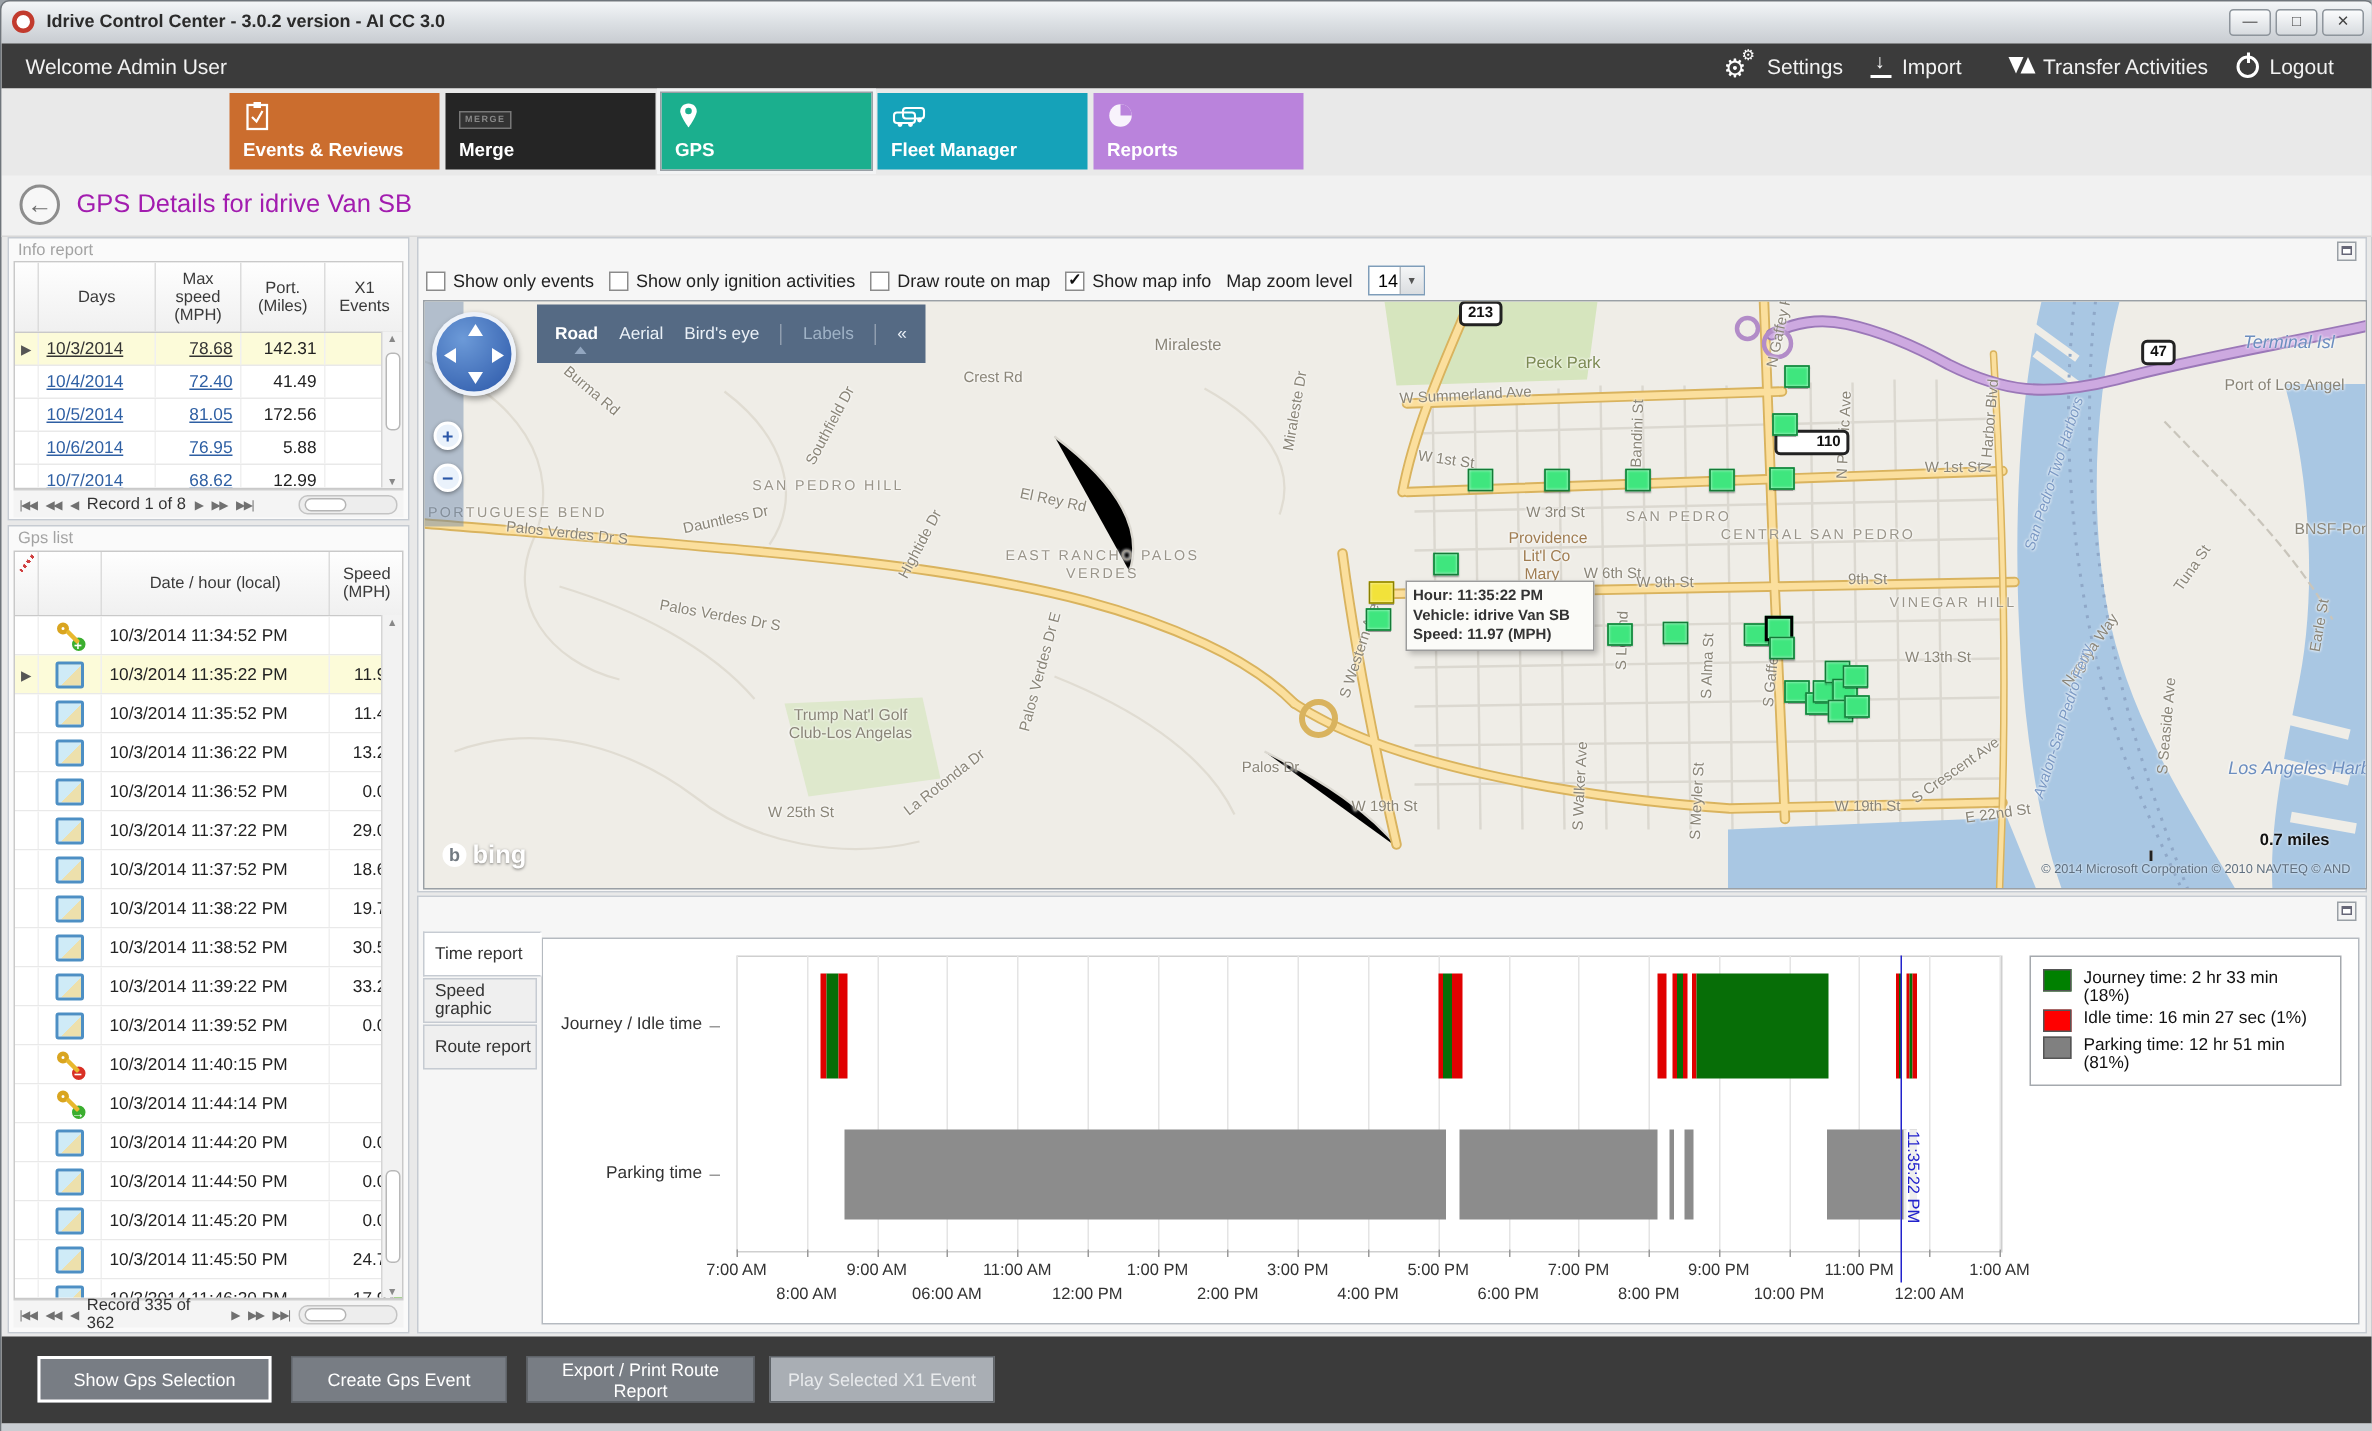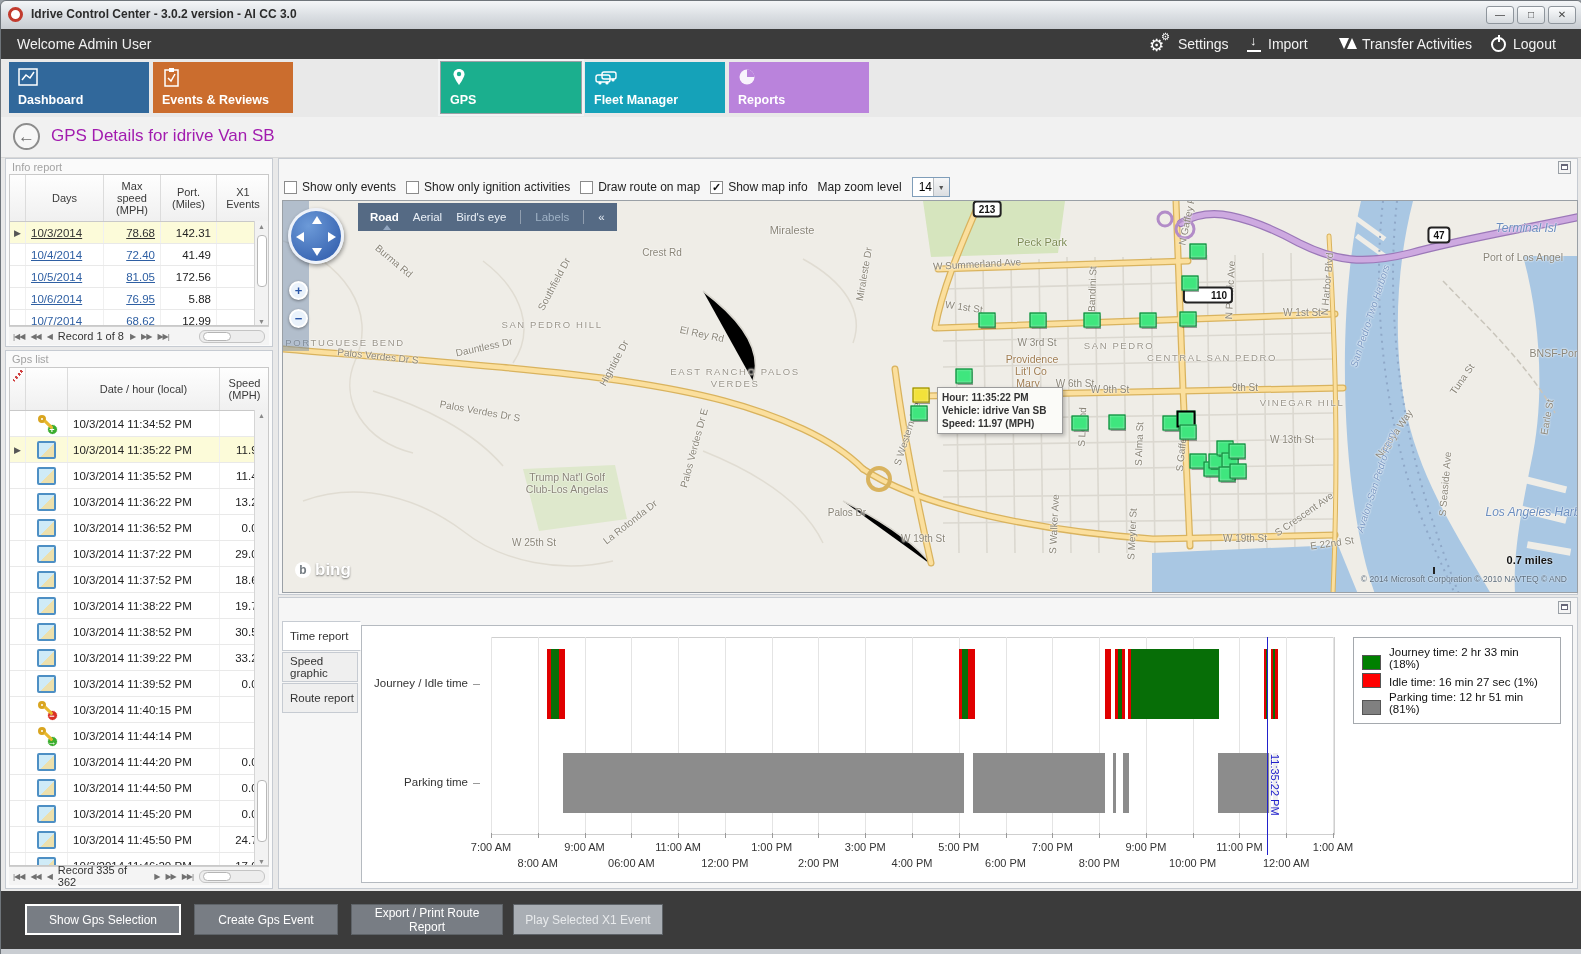--- a/index.html
+++ b/index.html
@@ -68,21 +68,21 @@
   .ic-key::after{content:"";position:absolute;left:6px;top:9px;width:11px;height:3px;background:#E8B82E;transform:rotate(45deg);border-radius:1px;}
   .bdg{position:absolute;right:-1px;bottom:-1px;width:11px;height:11px;border-radius:50%;color:#fff;font-size:9px;font-weight:bold;line-height:11px;text-align:center;border:1px solid #fff;box-sizing:border-box;}
   .bdg.on,.bdg.run{background:#3BAE2F;}
   .bdg.off{background:#D93025;}
   
   .cb{width:13px;height:13px;border:1px solid #8b8b8b;background:#fff;display:inline-block;box-sizing:border-box;font-size:11px;line-height:11px;text-align:center;color:#111;font-weight:bold;}
   .cbrow-item{display:flex;align-items:center;gap:5px;font-size:12px;color:#222;}
   .zoomsel{width:38px;height:20px;border:1px solid #7F9DB9;background:#fff;font-size:12px;display:flex;align-items:center;justify-content:space-between;padding-left:6px;box-sizing:border-box;}
   .zoomsel .da{width:15px;height:18px;background:linear-gradient(#F5F6F7,#DADDE0);border-left:1px solid #B8BCC0;font-size:7px;color:#555;display:flex;align-items:center;justify-content:center;}
   #map{left:281px;top:199px;width:1296px;height:393px;overflow:hidden;border:1px solid #9AA0A6;background:#EFEDE7;box-sizing:border-box;}
-  .maptoolbar{left:75px;top:2px;height:28px;background:rgba(64,88,118,0.88);color:#EAF0F7;display:flex;align-items:center;font-size:11.5px;gap:14px;padding:0 12px;}
+  .maptoolbar{left:75px;top:2px;height:39px;background:rgba(64,88,118,0.88);color:#EAF0F7;display:flex;align-items:center;font-size:11.5px;gap:14px;padding:0 12px;}
   .maptoolbar .act{font-weight:bold;color:#fff;position:relative;}
   .maptoolbar .act::after{content:"";position:absolute;left:45%;bottom:-7px;border-left:4px solid transparent;border-right:4px solid transparent;border-bottom:5px solid rgba(150,170,195,0.95);}
   .maptoolbar .dis{color:#9FB2C6;}
   .maptoolbar .sep{width:1px;height:14px;background:rgba(255,255,255,0.35);}
   .navstrip-map{left:0;top:0;width:26px;height:150px;background:rgba(104,134,170,0.45);}
   .compass{left:5px;top:7px;width:56px;height:56px;border-radius:50%;background:radial-gradient(circle at 35% 30%,#6C9AD8,#2B57A8);border:3px solid rgba(255,255,255,0.9);box-shadow:1px 2px 4px rgba(0,0,0,0.4);box-sizing:border-box;}
   .compass i{position:absolute;width:0;height:0;}
   .compass .n{left:21px;top:5px;border-left:5px solid transparent;border-right:5px solid transparent;border-bottom:8px solid #fff;}
   .compass .s{left:21px;bottom:5px;border-left:5px solid transparent;border-right:5px solid transparent;border-top:8px solid #fff;}
   .compass .w{left:5px;top:21px;border-top:5px solid transparent;border-bottom:5px solid transparent;border-right:8px solid #fff;}
@@ -116,21 +116,21 @@
   .plotborder{position:absolute;border:1px solid #CFCFCF;}
   .grid{position:absolute;width:1px;background:#E4E4E4;}
   .tick{position:absolute;width:1px;height:5px;background:#9a9a9a;}
   .ticklbl{position:absolute;width:70px;text-align:center;font-size:11px;color:#333;}
   .bar{position:absolute;}
   .rowlbl{position:absolute;width:95px;text-align:right;font-size:11.5px;color:#333;}
   .rowtick{position:absolute;width:7px;height:1px;background:#999;}
   .bluline{position:absolute;width:1px;background:#2222CC;z-index:5;}
   .blulbl{position:absolute;writing-mode:vertical-rl;font-size:11px;color:#2222CC;background:rgba(255,255,255,.85);z-index:6;padding:1px 0;}
   #legend{position:absolute;left:1352px;top:636px;width:208px;border:1px solid #A5A9AE;background:#fff;padding:5px 8px;box-sizing:border-box;}
-  .legitem{display:flex;align-items:flex-end;gap:8px;font-size:11.5px;color:#111;margin:3px 0;}
+  .legitem{display:flex;align-items:flex-start;gap:8px;font-size:11.5px;color:#111;margin:3px 0;}
   .legsw{width:17px;height:13px;border:1px solid #555;flex:0 0 auto;}
   
   .footer{left:0;top:890px;width:100%;height:58px;background:#3B3B3B;}
   .fbtn{position:absolute;top:13px;height:31px;background:#787D84;border:1px solid #5E6368;color:#fff;font-size:12px;font-family:"Liberation Sans",sans-serif;display:flex;align-items:center;justify-content:center;cursor:pointer;box-sizing:border-box;}
   .fbtn.focus{border:2px solid #fff;}
   .fbtn.dis{background:#A9AEB4;color:#E8EAEC;cursor:default;}
   .botframe{left:0;top:948px;width:100%;height:6px;background:#C9CDD2;}
 </style>
 </head>
 <body>
@@ -170,36 +170,32 @@
     </div>
     <div class="abs menu-item" style="left:1490px;">
       <span class="pw-ic">
           <i></i>
         </span>
       <span>Logout</span>
     </div>
   </div>
 
   <div class="abs navstrip">
-    <div class="abs tile" style="left:8px;background:#31689B;">
-      <span class="tic">
-        <svg width="22" height="20">
-            <rect x="1" y="1" width="18" height="16" fill="none" stroke="#fff" stroke-width="1.5"></rect>
-            <polyline points="4,12 8,7 12,10 16,4" fill="none" stroke="#fff" stroke-width="1.5"></polyline>
-          </svg></span>
-      <span class="lbl">Dashboard</span>
-    </div>
     <div class="abs tile" style="left:152px;background:#CB6D2E;">
       <span class="tic">
         <svg width="22" height="20">
             <rect x="3" y="2" width="13" height="16" fill="none" stroke="#fff" stroke-width="1.5"></rect>
             <rect x="7" y="0" width="5" height="4" fill="#fff"></rect>
             <polyline points="6,10 9,13 13,6" fill="none" stroke="#fff" stroke-width="1.5"></polyline>
           </svg></span>
       <span class="lbl">Events &amp; Reviews</span>
+    </div>
+    <div class="abs tile" style="left:296px;background:#252525;">
+      <span class="tic"><span class="merge-box">MERGE</span></span>
+      <span class="lbl">Merge</span>
     </div>
     <div class="abs tile t-sel" style="left:440px;background:#1BAF8E;">
       <span class="tic">
         <svg width="22" height="20">
             <path d="M9 1 C5.7 1 3.5 3.4 3.5 6.2 C3.5 9.5 9 17 9 17 C9 17 14.5 9.5 14.5 6.2 C14.5 3.4 12.3 1 9 1 Z" fill="#fff"></path>
             <circle cx="9" cy="6" r="2.2" fill="#1BAF8E"></circle>
           </svg></span>
       <span class="lbl">GPS</span>
     </div>
     <div class="abs tile" style="left:584px;background:#15A2B9;">

